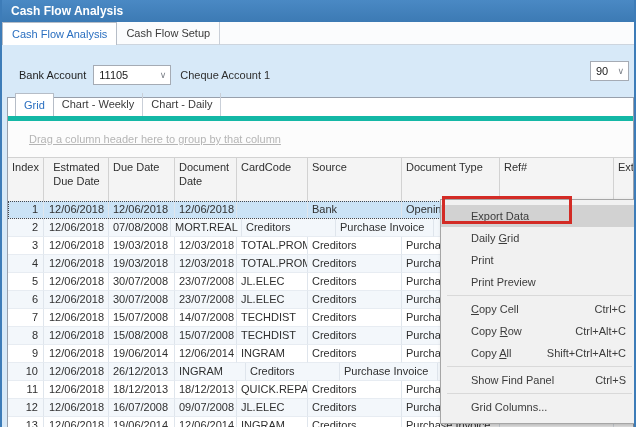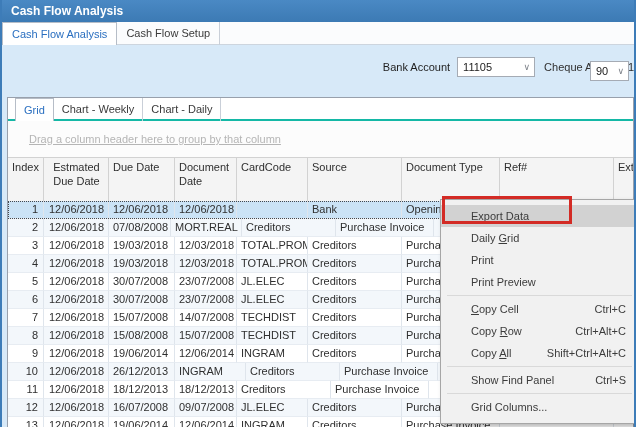--- a/index.html
+++ b/index.html
@@ -12,33 +12,33 @@
   
   .titlebar { height:22px; background:linear-gradient(#4a89c4,#3c7ab4); color:#fff;
               font-weight:bold; font-size:12px; line-height:22px; padding-left:9px; }
 
   
   .tabstrip { height:23px; background:#fbfcfd; border-bottom:1px solid #cdd5de; display:flex; }
   .tab { padding:0 9px; line-height:22px; height:23px; color:#3a3a3a; border-right:1px solid #c9cfd8; cursor:default; }
   .tab.active { background:#fff; color:#2a6fc0; border:1px solid #b6bdc7; border-bottom:none; }
 
   
-  .toolbar { position:relative; height:52px; padding:12px 0 0 17px; display:flex; align-items:flex-start;justify-content:flex-end; }
+  .toolbar { position:relative; height:52px; padding:20px 0 0 17px; display:flex; align-items:flex-start; }
   .toolbar .lbl { line-height:20px; margin-right:7px; color:#1e1e1e; }
   .combo { display:inline-flex; align-items:center; justify-content:space-between;
            background:#fff; border:1px solid #a5abb4; height:20px; padding:0 4px 0 5px; color:#222; }
   .combo .chev { color:#7a7f87; font-size:9px; margin-left:4px; }
   .combo.acct { width:78px; }
   .combo.days { position:absolute; right:5px; top:16px; width:39px; }
   .acct-name { line-height:20px; margin-left:9px; }
 
   
   .panel { position:absolute; left:5px; top:97px; width:627px; height:330px;
            background:#fff; border:1px solid #98a0ac; }
-  .subtabs { height:23px; display:flex; padding-left:7px; border-bottom:2px solid #14b8a6; background:#fff; }
+  .subtabs { height:23px; display:flex; padding-left:7px; border-bottom:5px solid #14b8a6; background:#fff;align-items:flex-end; }
   .subtab { padding:0 8px; line-height:22px; height:23px; color:#3a3a3a; border-right:1px solid #c9cfd8; }
   .subtab.active { color:#2a6fc0; background:#fff; border:1px solid #b6bdc7; border-bottom:none; }
   .groupbar { height:36px; line-height:36px; padding-left:21px; color:#b5b5b5; background:#fcfcfc;text-decoration:underline; }
 
   .gheader { display:flex; height:44px; background:#f4f4f4; border-top:1px solid #d2d2d2; }
   .hcell { border-right:1px solid #d2d2d2; padding:2px 3px 0 4px; line-height:14px; color:#2f2f2f; overflow:hidden; }
   .rows { position:relative; }
   .row { display:flex; height:18px; background:#fff; }
   .row:nth-child(even) { background:#f3f7fb; }
   .row.selected { background:#cbe3f6; outline:1px dotted #45484d; outline-offset:-1px; }
@@ -231,20 +231,21 @@
     <div class="cell c-type">Purchase Invoice</div>
     <div class="cell c-ref"></div>
     <div class="cell c-ext"></div>
   </div>
 
   <div class="row">
     <div class="cell c-idx">11</div>
     <div class="cell c-est">12/06/2018</div>
     <div class="cell c-due">18/12/2013</div>
     <div class="cell c-doc">18/12/2013</div>
+    <div class="cell c-card">QUICK.REPA</div>
     <div class="cell c-src">Creditors</div>
     <div class="cell c-type">Purchase Invoice</div>
     <div class="cell c-ref"></div>
     <div class="cell c-ext"></div>
   </div>
 
   <div class="row">
     <div class="cell c-idx">12</div>
     <div class="cell c-est">12/06/2018</div>
     <div class="cell c-due">16/07/2008</div>

